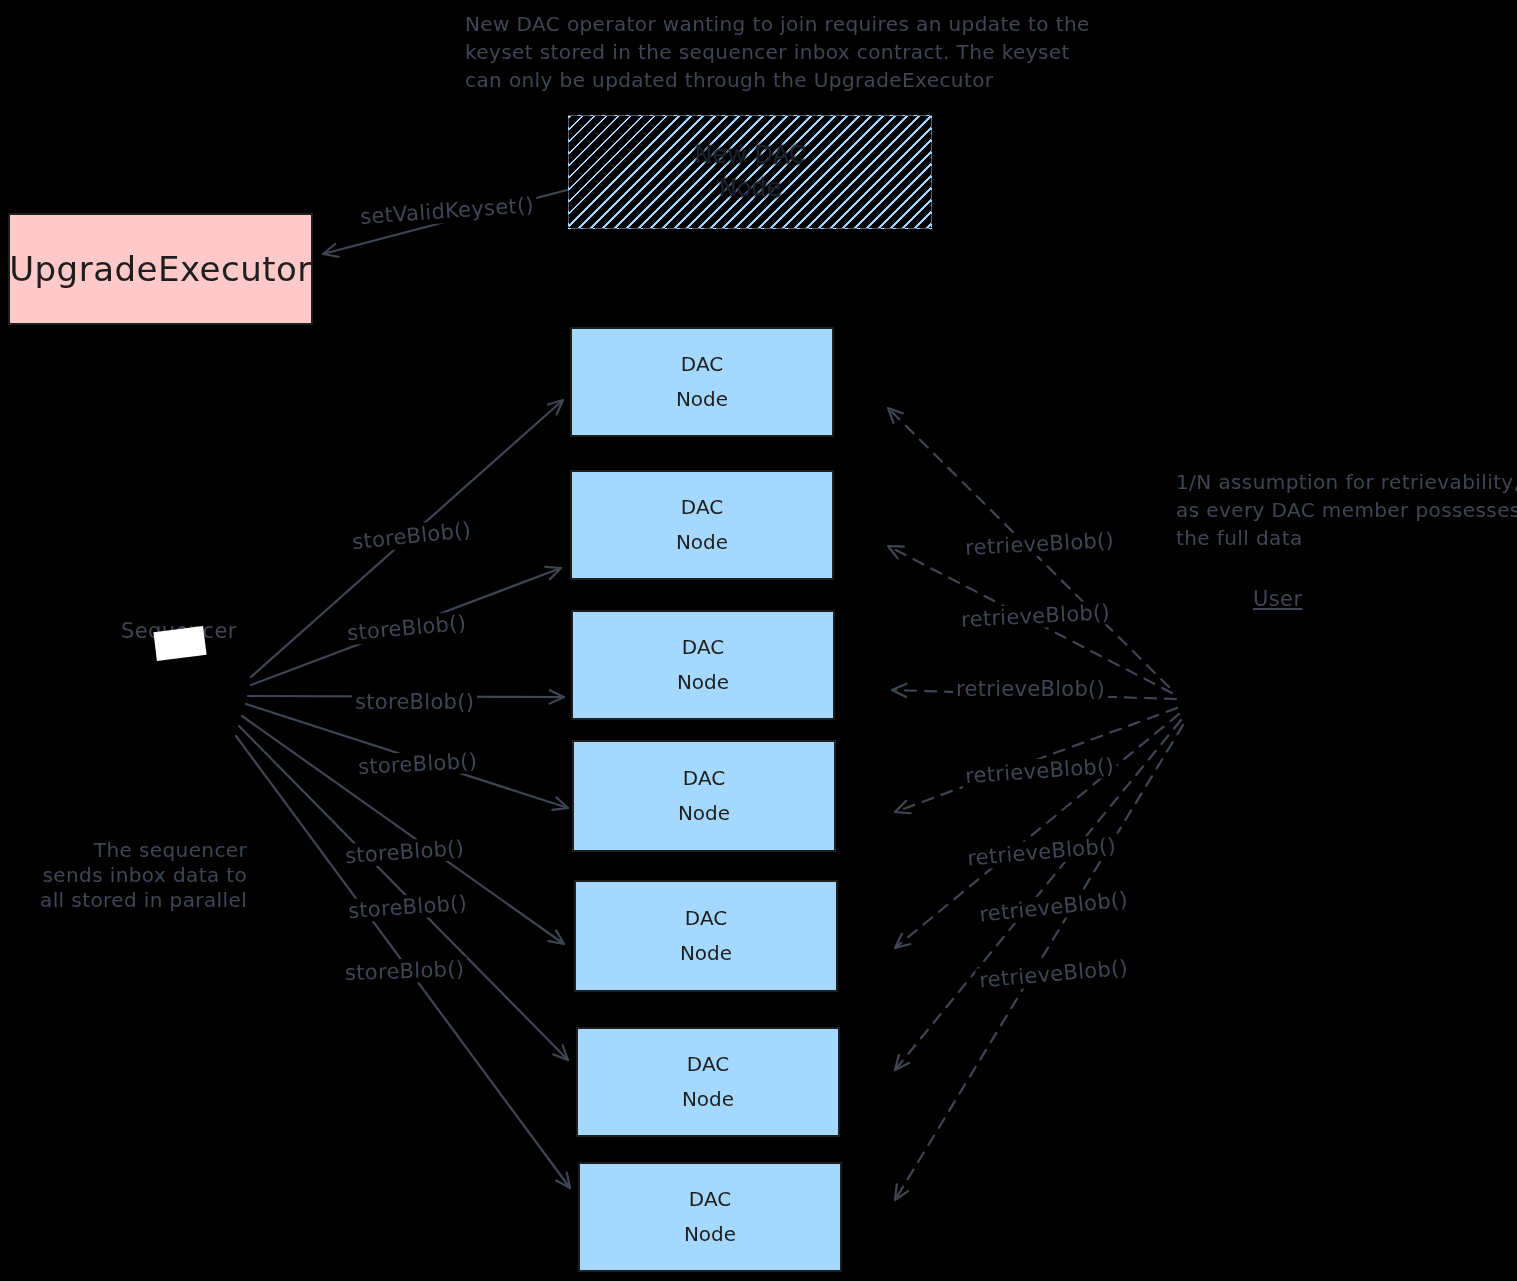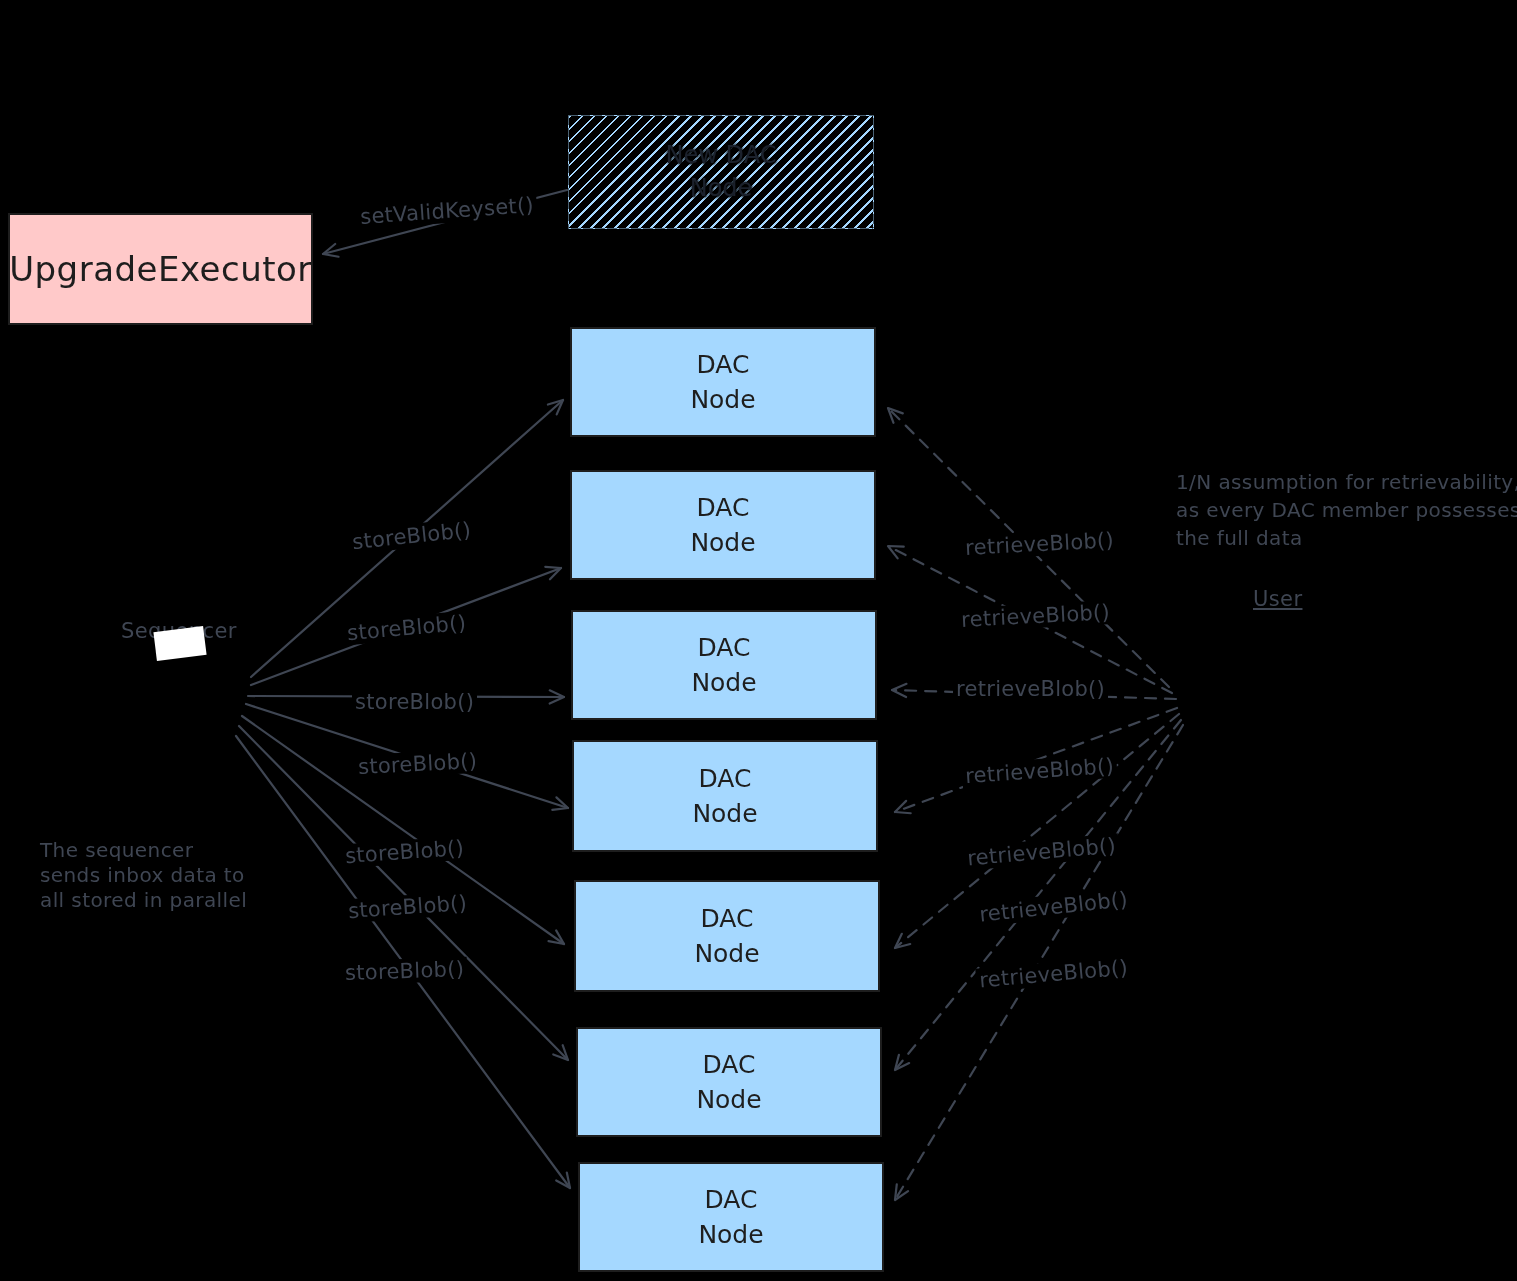--- a/index.html
+++ b/index.html
@@ -15,35 +15,35 @@
   #canvas{
     position:relative;width:1517px;height:1281px;background:var(--background);
     font-family:"DejaVu Sans",sans-serif;overflow:hidden;
   }
   .abs{position:absolute;}
   svg.overlay{position:absolute;left:0;top:0;width:1517px;height:1281px;}
   .arrow{stroke:var(--annotation-ink);stroke-width:2.2;fill:none;stroke-linecap:round;}
   .arrow.dashed{stroke-dasharray:11 9;}
   .head{fill:none;stroke:var(--annotation-ink);stroke-width:2;stroke-linecap:round;stroke-linejoin:round;}
   .note{color:var(--annotation-ink);font-size:20px;line-height:28px;letter-spacing:.4px;white-space:nowrap;}
-  .note.compact{line-height:25px;}
+  .note.compact{line-height:25px;text-align:right;}
   .fn-label{
     position:absolute;color:var(--annotation-ink);font-size:21px;letter-spacing:.3px;
     white-space:nowrap;background:var(--background);padding:0 3px;
   }
   .actor-label{position:absolute;color:var(--annotation-ink);font-size:21px;letter-spacing:.4px;white-space:nowrap;}
   .box{
     position:absolute;border:2px solid var(--box-ink);
     display:flex;flex-direction:column;align-items:center;justify-content:center;
     color:var(--box-ink);text-align:center;box-sizing:border-box;
   }
-  .dac-box{width:306px;height:110px;background:var(--dac-node-fill);font-size:25px;line-height:35px;}
+  .dac-box{width:264px;height:110px;background:var(--dac-node-fill);font-size:20px;line-height:35px;}
   .executor-box{left:8px;top:213px;width:305px;height:112px;background:var(--executor-fill);font-size:34px;letter-spacing:.5px;}
   .hatch-box{
-    left:568px;top:115px;width:306px;height:114px;
+    left:568px;top:115px;width:364px;height:114px;
     border:1px solid rgba(165,216,255,.45);
     background:repeating-linear-gradient(135deg,var(--hatch-stripe) 0 2px,rgba(0,0,0,0) 2px 8.5px);
     font-size:24px;line-height:33px;color:#1b212c;
     text-shadow:0 0 4px #000,0 0 4px #000,1px 1px 2px #000;
   }
   .screen{
     position:absolute;left:155px;top:629px;width:50px;height:29px;
     background:var(--screen-white);transform:rotate(-7deg);
   }
 </style>
@@ -71,20 +71,25 @@
 
     <path class="arrow dashed" d="M 1169 687 L 888 408" marker-end="url(#ah)"></path>
     <path class="arrow dashed" d="M 1172 693 L 888 546" marker-end="url(#ah)"></path>
     <path class="arrow dashed" d="M 1176 699 L 892 690" marker-end="url(#ah)"></path>
     <path class="arrow dashed" d="M 1177 708 L 895 812" marker-end="url(#ah)"></path>
     <path class="arrow dashed" d="M 1179 714 L 895 948" marker-end="url(#ah)"></path>
     <path class="arrow dashed" d="M 1181 720 L 895 1070" marker-end="url(#ah)"></path>
     <path class="arrow dashed" d="M 1183 725 L 895 1200" marker-end="url(#ah)"></path>
   </svg>
 
+  <div class="abs note" style="left:465px;top:10px;">
+    <div>New DAC operator wanting to join requires an update to the</div>
+    <div>keyset stored in the sequencer inbox contract. The keyset</div>
+    <div>can only be updated through the UpgradeExecutor</div>
+  </div>
 
   <div class="box hatch-box">
     <div>New DAC</div>
     <div>Node</div>
   </div>
 
   <div class="box executor-box">
     <div>UpgradeExecutor</div>
   </div>
 

